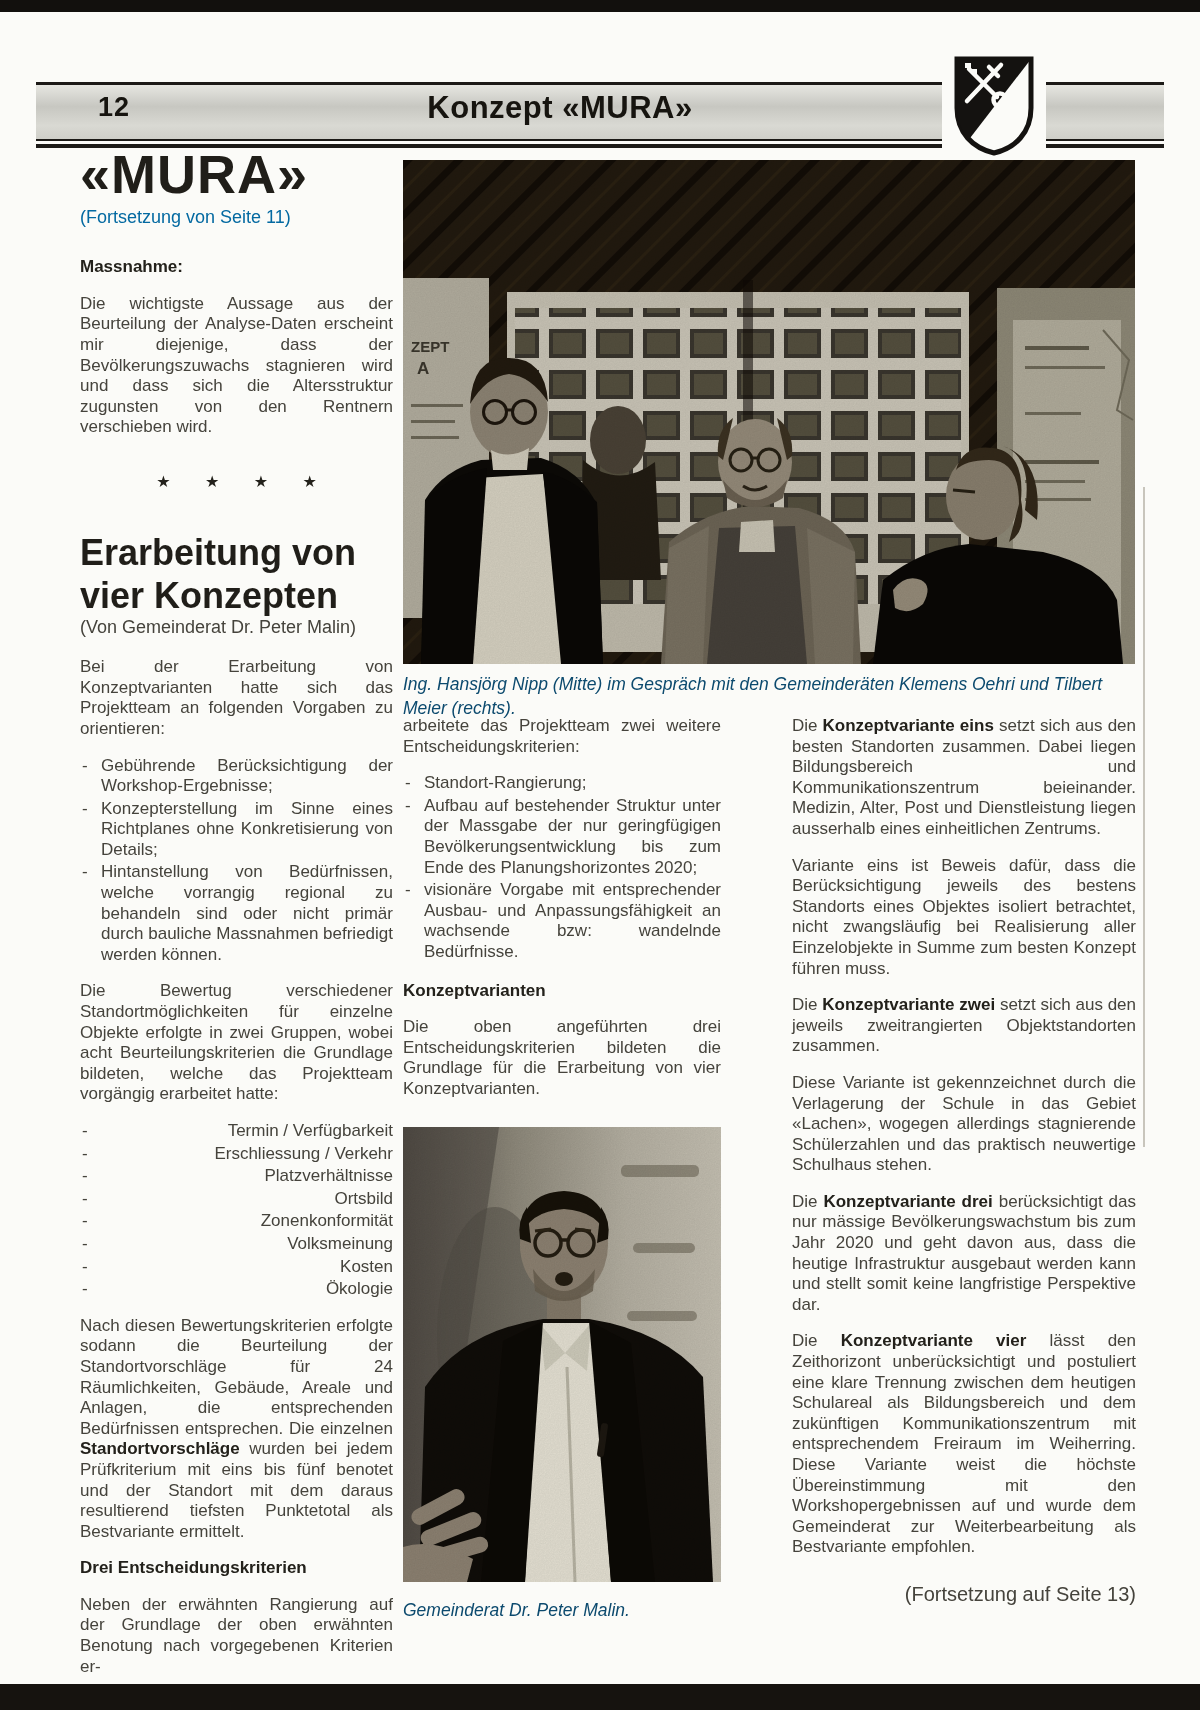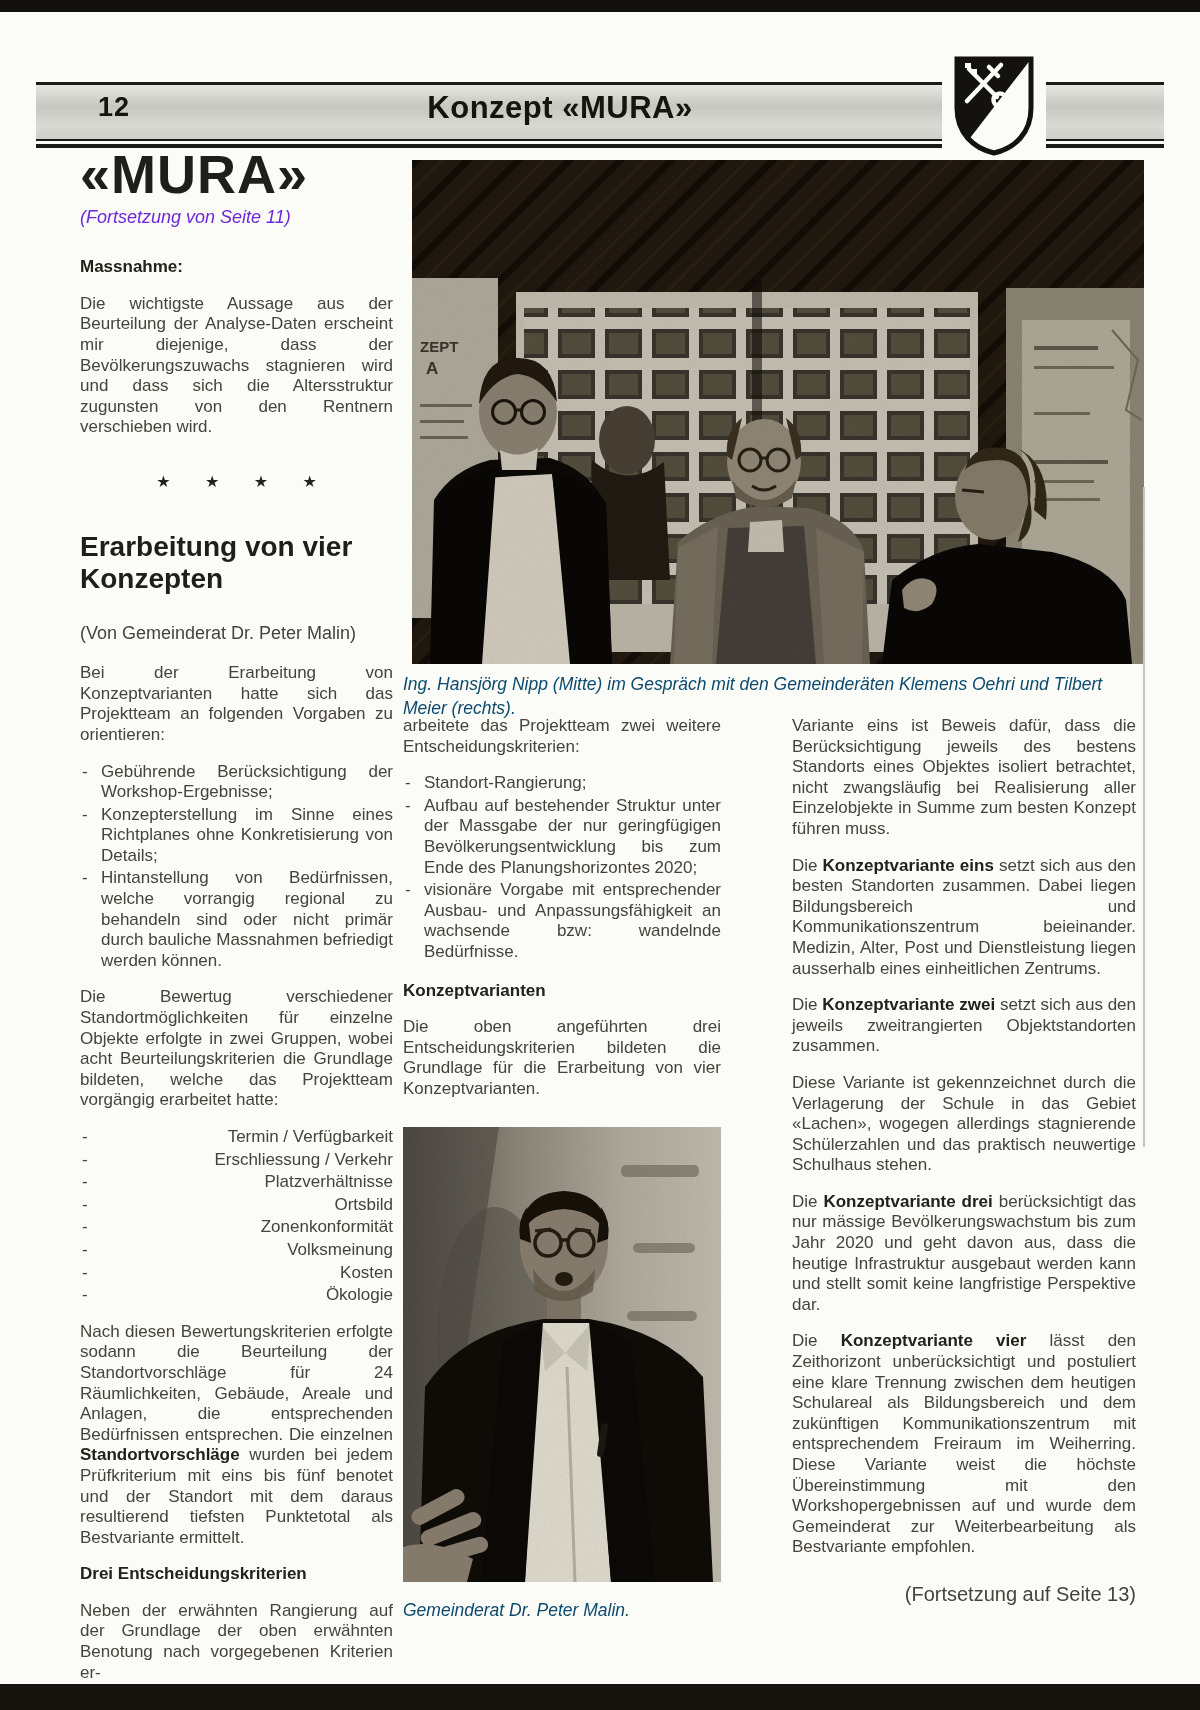--- a/index.html
+++ b/index.html
@@ -26,34 +26,34 @@
     background:#fbfbf8; display:flex; align-items:flex-start; justify-content:center; }
 
   
   .col { position:absolute; font-size:17px; line-height:20.6px; }
   .col p { margin:0 0 16px 0; text-align:justify; }
   .col-left  { left:80px;  top:150px; width:313px; }
   .col-mid   { left:403px; top:716px; width:318px; }
   .col-right { left:792px; top:716px; width:344px; }
 
   .mura-title { font-size:54px; font-weight:bold; color:#201e19; letter-spacing:1px; margin:14px 0 22px 0; }
-  .note { font-size:18px; color:#6d28d9; margin:0 0 30px 0;font-style:italic; }
+  .note { font-size:18px; color:#0369a1; margin:0 0 30px 0; }
   .para-head { font-weight:bold; color:#23211b; margin:0; }
   strong { color:#23211b; }
   .stars { text-align:center; font-size:16px; letter-spacing:15px; color:#23211b; margin:34px 0 38px 0; padding-left:15px; }
-  .section-title { font-size:28px; line-height:32px; font-weight:bold; color:#201e19; margin:0 0 28px 0; }
+  .section-title { font-size:36px; line-height:43px; font-weight:bold; color:#201e19; margin:0 0 0 0; }
   .byline { font-size:18px; margin:0 0 20px 0; }
 
   ul.dash { list-style:none; margin:0 0 16px 0; padding:0; }
   ul.dash li { position:relative; padding-left:21px; margin:0 0 2px 0; text-align:justify; }
   ul.dash li::before { content:"-"; position:absolute; left:2px; top:0; }
   ul.plain li { text-align:right; }
 
   
-  .photo1 { position:absolute; left:412px; top:160px; width:732px; height:408px; background:#22c55e; }
+  .photo1 { position:absolute; left:403px; top:160px; width:732px; height:408px; background:#22c55e; }
   .photo2 { position:absolute; left:403px; top:1127px; width:318px; height:455px; background:#a9a496; }
   .caption { position:absolute; font-style:italic; font-size:17.5px; line-height:24px; color:#0c4a6e; }
   .caption1 { left:403px; top:672px; width:734px; }
   .caption2 { left:403px; top:1598px; width:330px; }
 
   .fortsetzung-right { text-align:right !important; font-size:20px; margin-top:26px !important; }
 
   .col-rule { position:absolute; left:1143px; top:487px; width:2px; height:660px; background:#c8c5bc; }
 </style>
 </head>
@@ -203,22 +203,22 @@
   <ul class="dash">
     <li>Standort-Rangierung;</li>
     <li>Aufbau auf bestehender Struktur unter der Massgabe der nur geringfügigen Bevölkerungsentwicklung bis zum Ende des Planungshorizontes 2020;</li>
     <li>visionäre Vorgabe mit entsprechender Ausbau- und Anpassungsfähigkeit an wachsende bzw: wandelnde Bedürfnisse.</li>
   </ul>
   <p class="para-head" style="margin-top:18px;">Konzeptvarianten</p>
   <p>Die oben angeführten drei Entscheidungskriterien bildeten die Grundlage für die Erarbeitung von vier Konzeptvarianten.</p>
 </div>
 
 <div class="col col-right">
+  <p><span>Die </span><strong>Konzeptvariante eins</strong><span> setzt sich aus den besten Standorten zusammen. Dabei liegen Bildungsbereich und Kommunikationszentrum beieinander. Medizin, Alter, Post und Dienstleistung liegen ausserhalb eines einheitlichen Zentrums.</span></p>
   <p><span></span><strong></strong><span>Variante eins ist Beweis dafür, dass die Berücksichtigung jeweils des bestens Standorts eines Objektes isoliert betrachtet, nicht zwangsläufig bei Realisierung aller Einzelobjekte in Summe zum besten Konzept führen muss.</span></p>
-  <p><span>Die </span><strong>Konzeptvariante eins</strong><span> setzt sich aus den besten Standorten zusammen. Dabei liegen Bildungsbereich und Kommunikationszentrum beieinander. Medizin, Alter, Post und Dienstleistung liegen ausserhalb eines einheitlichen Zentrums.</span></p>
   <p><span>Die </span><strong>Konzeptvariante zwei</strong><span> setzt sich aus den jeweils zweitrangierten Objektstandorten zusammen.</span></p>
   <p><span></span><strong></strong><span>Diese Variante ist gekennzeichnet durch die Verlagerung der Schule in das Gebiet «Lachen», wogegen allerdings stagnierende Schülerzahlen und das praktisch neuwertige Schulhaus stehen.</span></p>
   <p><span>Die </span><strong>Konzeptvariante drei</strong><span> berücksichtigt das nur mässige Bevölkerungswachstum bis zum Jahr 2020 und geht davon aus, dass die heutige Infrastruktur ausgebaut werden kann und stellt somit keine langfristige Perspektive dar.</span></p>
   <p><span>Die </span><strong>Konzeptvariante vier</strong><span> lässt den Zeithorizont unberücksichtigt und postuliert eine klare Trennung zwischen dem heutigen Schulareal als Bildungsbereich und dem zukünftigen Kommunikationszentrum mit entsprechendem Freiraum im Weiherring. Diese Variante weist die höchste Übereinstimmung mit den Workshopergebnissen auf und wurde dem Gemeinderat zur Weiterbearbeitung als Bestvariante empfohlen.</span></p>
   <p class="fortsetzung-right">(Fortsetzung auf Seite 13)</p>
 </div>
 
 <div class="photo2">
   <svg width="318" height="455" viewBox="0 0 318 455">
     <defs>

